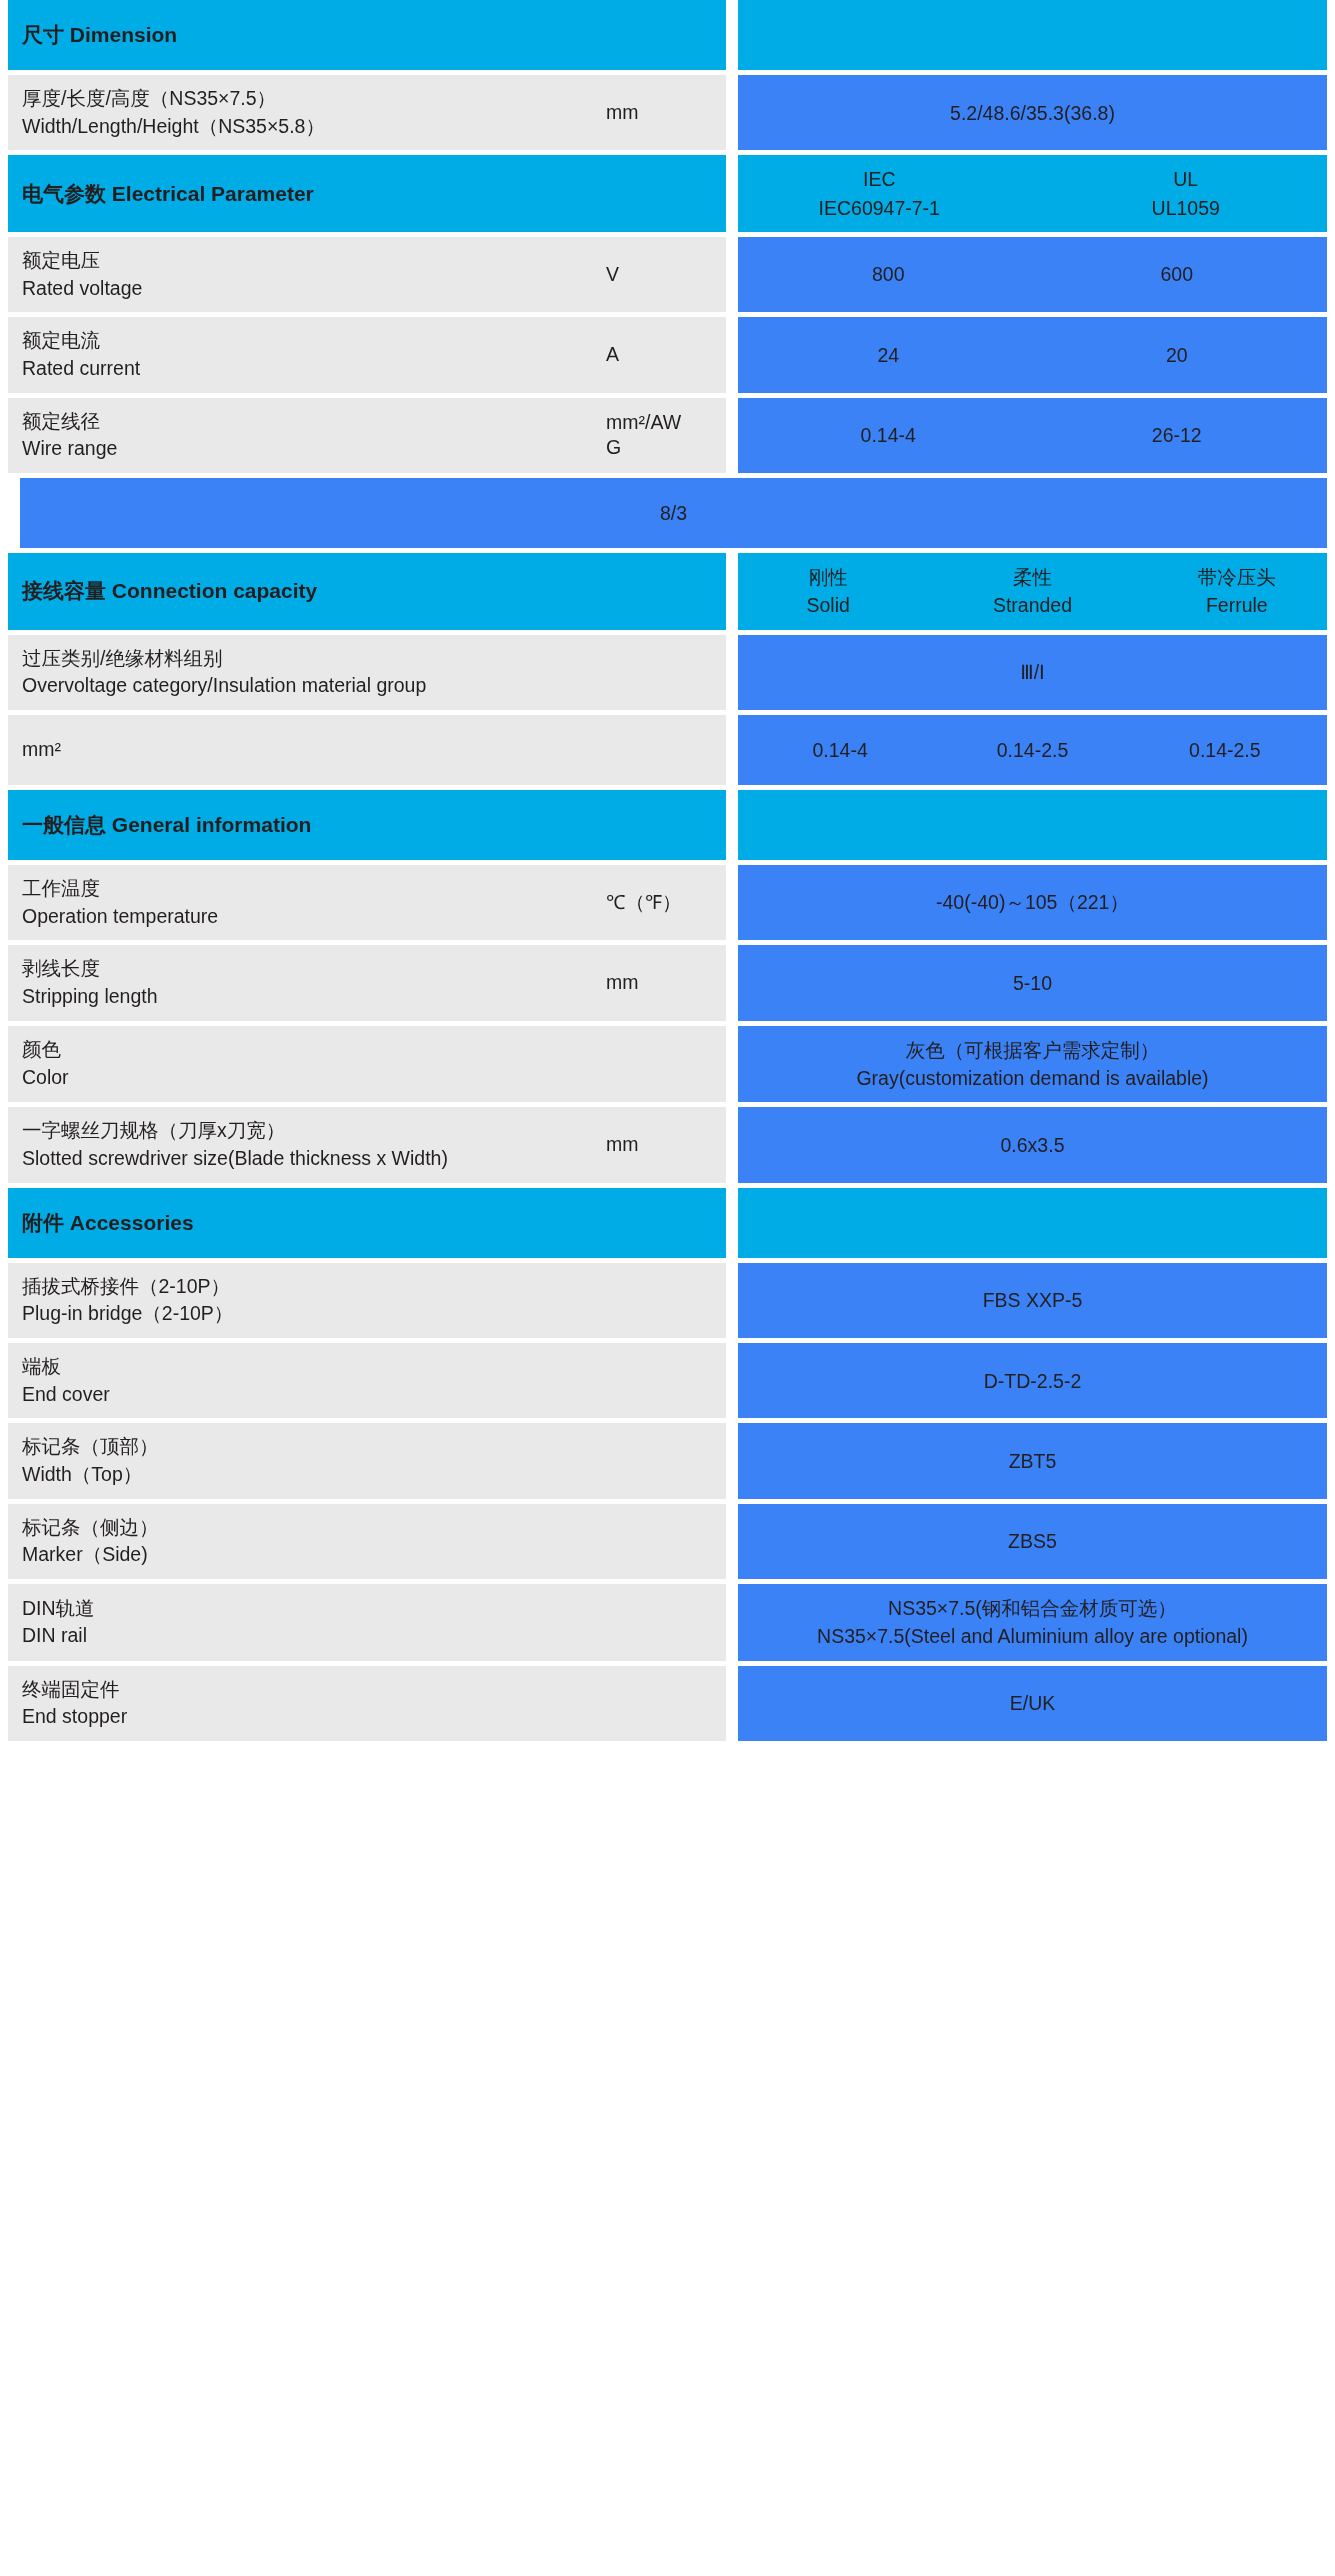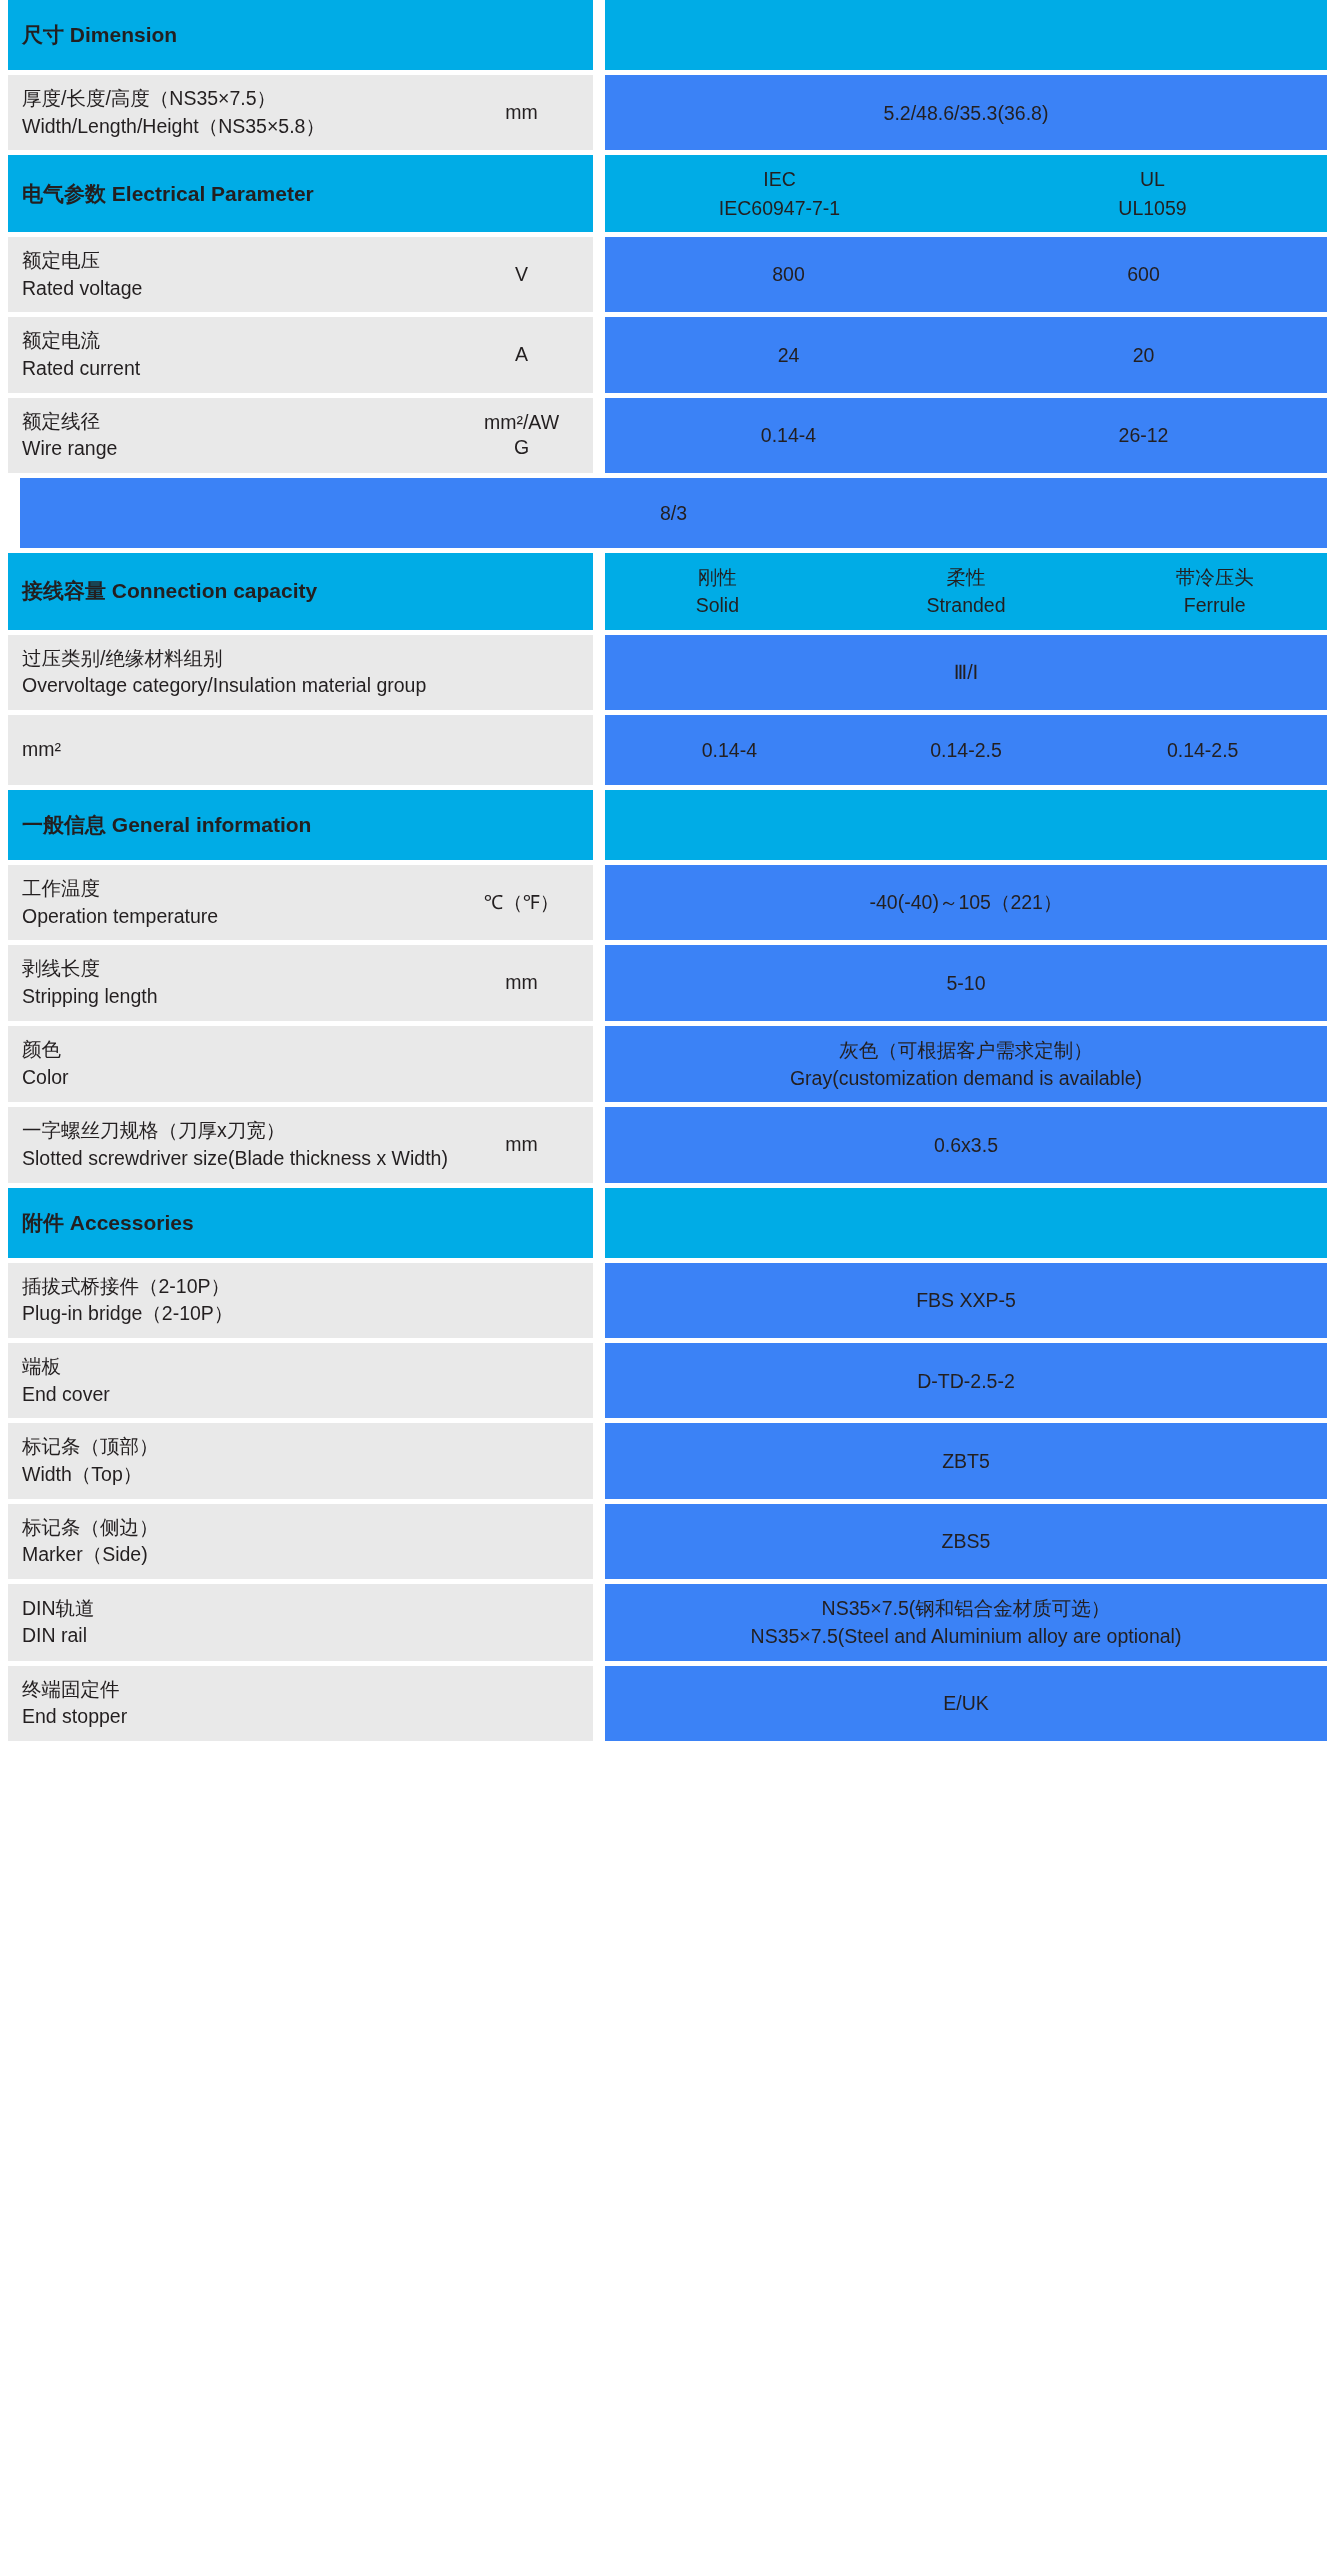--- a/index.html
+++ b/index.html
@@ -16,39 +16,39 @@
     box-sizing: border-box;
     padding: 0 8px;
   }
   .row {
     display: flex;
     width: 100%;
     margin-bottom: 5px;
     align-items: stretch;
   }
   .left {
-    width: 585px;
+    width: 718px;
     box-sizing: border-box;
     display: flex;
     align-items: center;
     background: #e9e9e9;
     position: relative;
   }
   .left .label {
     padding: 10px 14px;
     font-size: 19.5px;
     line-height: 1.42;
     color: #231f20;
     flex: 1 1 auto;
     white-space: pre-line;
   }
   .left .unit {
     width: 120px;
     flex: 0 0 120px;
-    text-align: center;
+    text-align: left;
     font-size: 19.5px;
     line-height: 1.3;
     color: #231f20;
     white-space: pre-line;
     padding-right: 23px;
     box-sizing: border-box;
   }
   .right {
     flex: 1 1 auto;
     margin-left: 12px;

